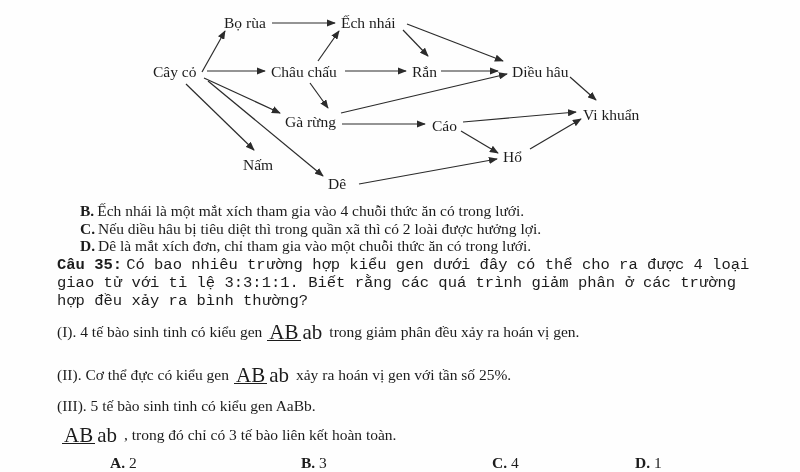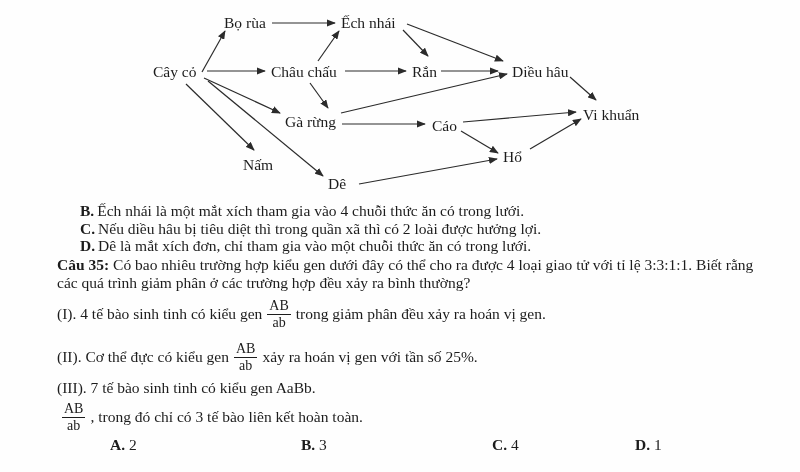--- a/index.html
+++ b/index.html
@@ -29,39 +29,39 @@
     font-size:15.5px;
     line-height:17.7px;
     white-space:nowrap;
   }
   .option-line b{margin-right:3px;}
   .question{
     margin:1px 0 0 57px;
     width:716px;
     font-size:15.5px;
     line-height:18px;
+    font-family:Liberation Mono, monospace;
   }
   .question b{margin-right:4px;}
   .item-line{
     display:flex;
     align-items:center;
     margin-left:57px;
     font-size:15.5px;
     white-space:nowrap;
   }
   .item-line:nth-child(1){height:38px;margin-top:3px;}
   .item-line:nth-child(2){height:38px;margin-top:5px;}
   .item-line:nth-child(3){height:18px;margin-top:3px;}
   .item-line:nth-child(4){height:38px;margin-top:1px;}
   .frac{
     display:inline-flex;
-    flex-direction:column;
     align-items:center;
     margin:0 5px;
-    font-size:14px;
+    font-size:21px;
     line-height:16px;
   }
   .frac .num{border-bottom:1.3px solid #1c1c1c;padding:0 2px;}
   .frac .den{padding:0 2px;}
   .answers{position:relative;height:18px;margin-top:0px;font-size:15.5px;}
   .answer{position:absolute;top:0;white-space:nowrap;}
   .answer:nth-child(1){left:110px;}
   .answer:nth-child(2){left:301px;}
   .answer:nth-child(3){left:492px;}
   .answer:nth-child(4){left:635px;}
@@ -134,21 +134,21 @@
         </div>
         <div class="item-line">
           <span>(II). Cơ thể đực có kiểu gen</span>
           <span class="frac">
             <span class="num">AB</span>
             <span class="den">ab</span>
           </span>
           <span>xảy ra hoán vị gen với tần số 25%.</span>
         </div>
         <div class="item-line">
-          <span>(III). 7 tế bào sinh tinh có kiểu gen AaBb.</span>
+          <span>(III). 5 tế bào sinh tinh có kiểu gen AaBb.</span>
         </div>
         <div class="item-line">
           <span class="frac">
             <span class="num">AB</span>
             <span class="den">ab</span>
           </span>
           <span>, trong đó chỉ có 3 tế bào liên kết hoàn toàn.</span>
         </div>
       </div>
 

